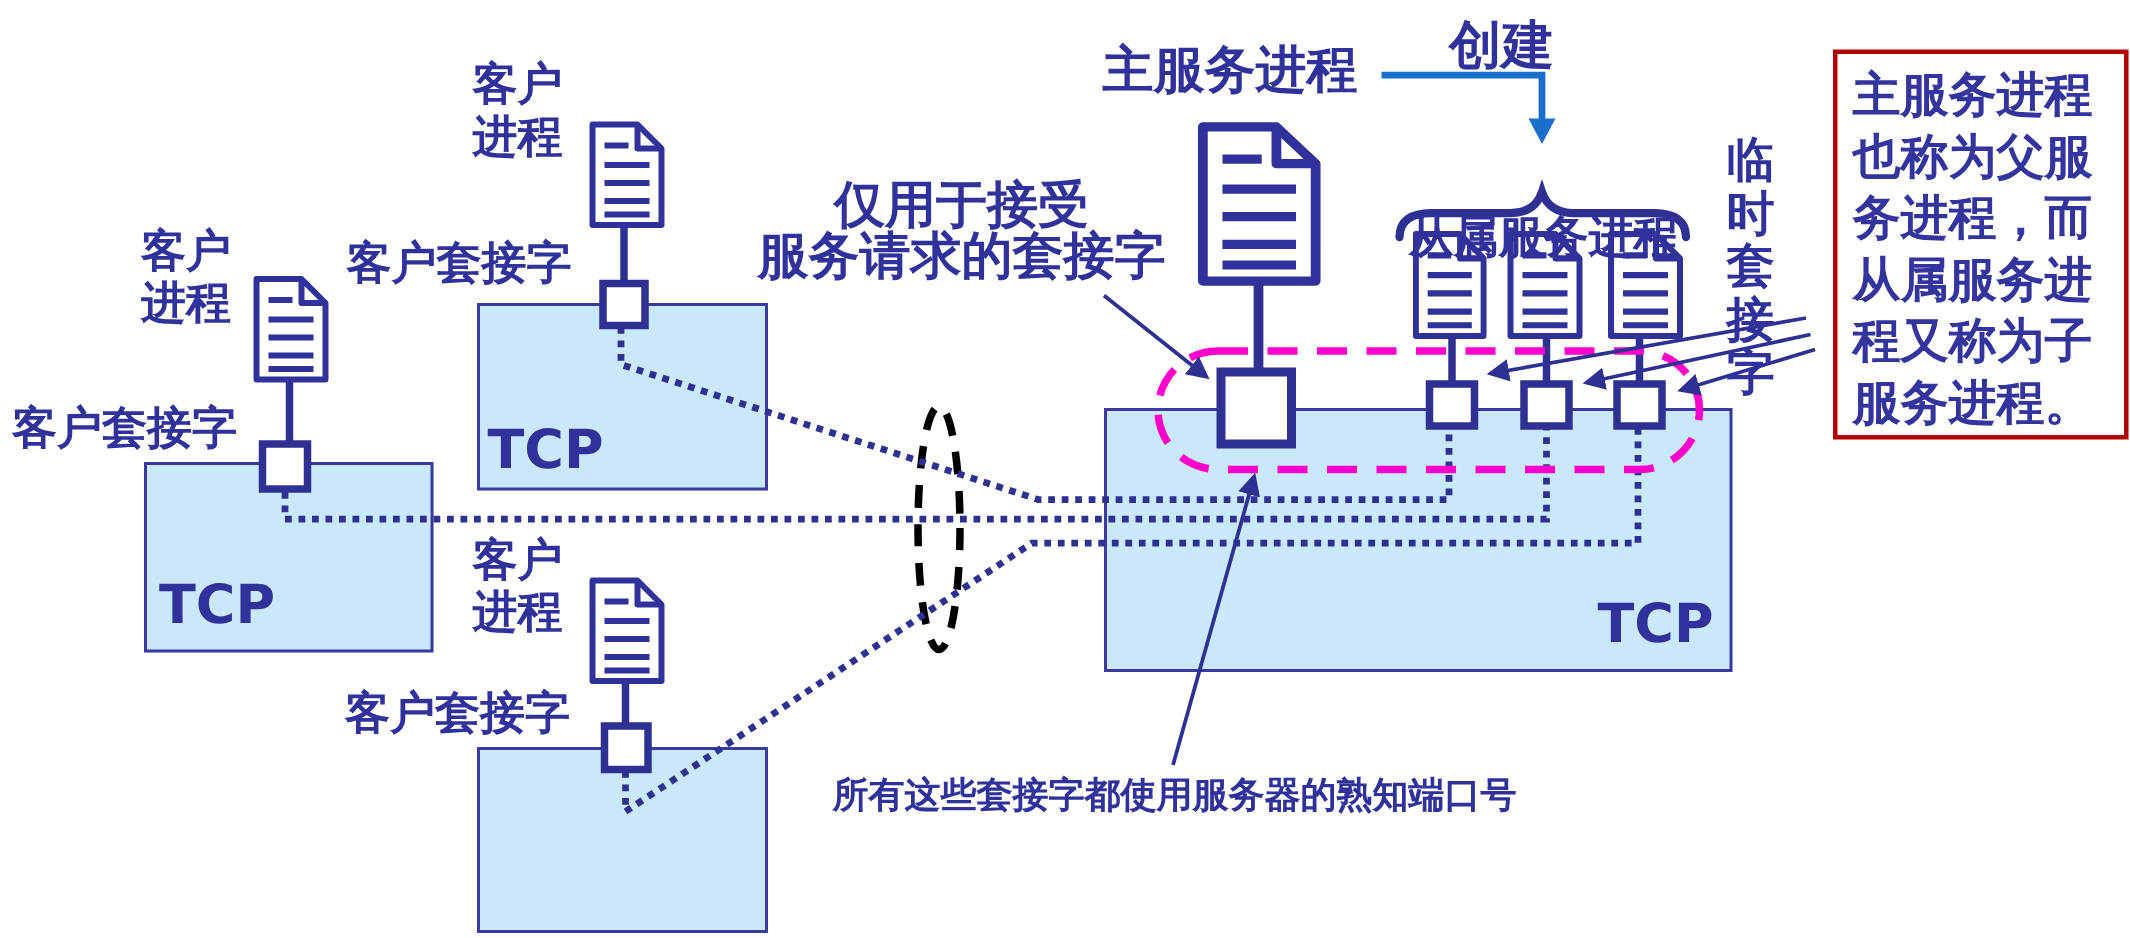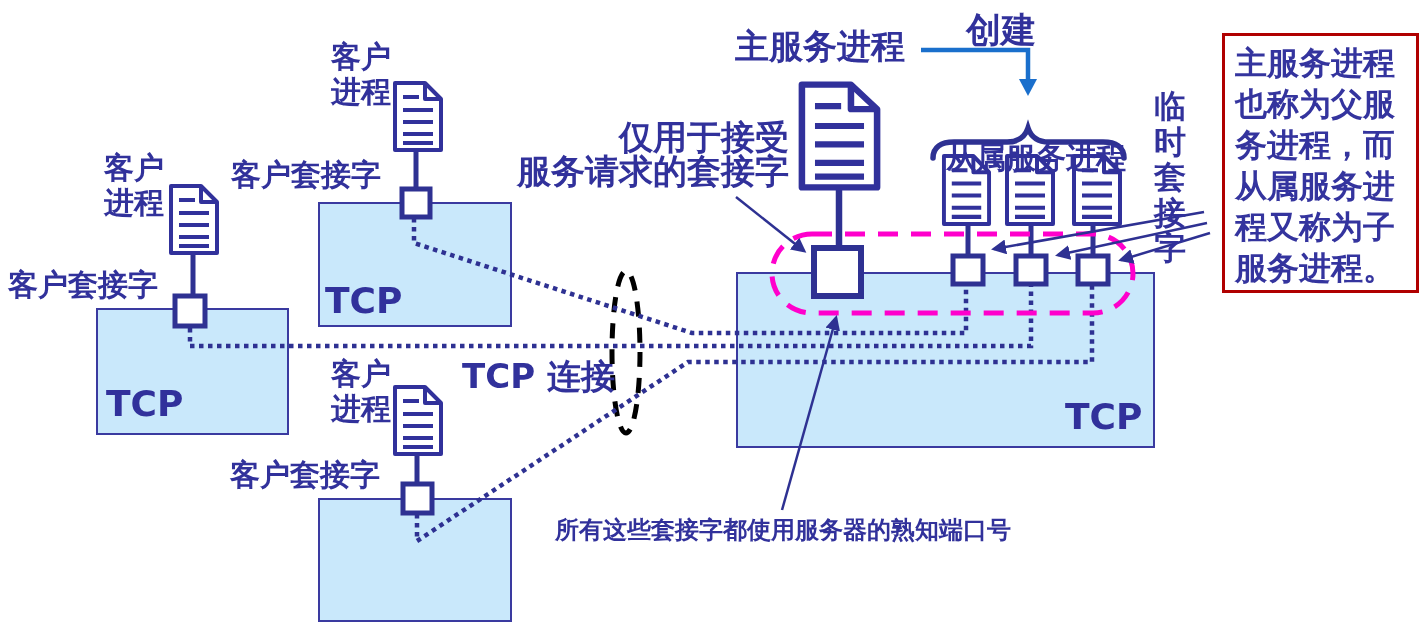--- a/index.html
+++ b/index.html
@@ -9,21 +9,21 @@
   }
   .tcp-box{
     position:absolute;background:#c9e8fb;border:2px solid #3a3aa0;box-sizing:border-box;z-index:1;
   }
   svg.overlay{position:absolute;left:0;top:0;z-index:2;}
   .lbl{
     position:absolute;color:#31319b;font-weight:600;z-index:3;white-space:nowrap;
     font-family:"DejaVu Sans",sans-serif;
   }
   .pre{white-space:pre-line;}
-  .center{text-align:right;}
+  .center{text-align:center;}
   .note-box{
     position:absolute;z-index:3;border:3px solid #b00000;box-sizing:border-box;
     color:#34349e;font-weight:600;white-space:pre-line;
   }
 </style>
 </head>
 <body>
 
 <div id="canvas">
 
@@ -108,21 +108,20 @@
   <div class="lbl center" style="left:932px;top:91px;width:194px;font-size:30px;margin-top:47px;">从属服务进程</div>
   <div class="lbl pre center" style="left:1148px;top:89px;width:38px;font-size:32px;line-height:35.5px;">临
 时
 套
 接
 字</div>
   <div class="lbl pre center" style="left:493px;top:120px;width:296px;font-size:34px;line-height:34px;">仅用于接受
 服务请求的套接字</div>
   <div class="lbl" style="left:1065px;top:396px;font-size:36px;">TCP</div>
 
-  <div class="lbl" style="left:462px;top:354px;font-size:34px;">TCP 连接</div>
   <div class="lbl" style="left:555px;top:514px;font-size:24px;">所有这些套接字都使用服务器的熟知端口号</div>
 
   <div class="note-box" style="left:1222px;top:33px;width:197px;height:260px;padding:7px 0 0 10px;font-size:32px;line-height:41px;">主服务进程
 也称为父服
 务进程，而
 从属服务进
 程又称为子
 服务进程。</div>
 
 </div>

